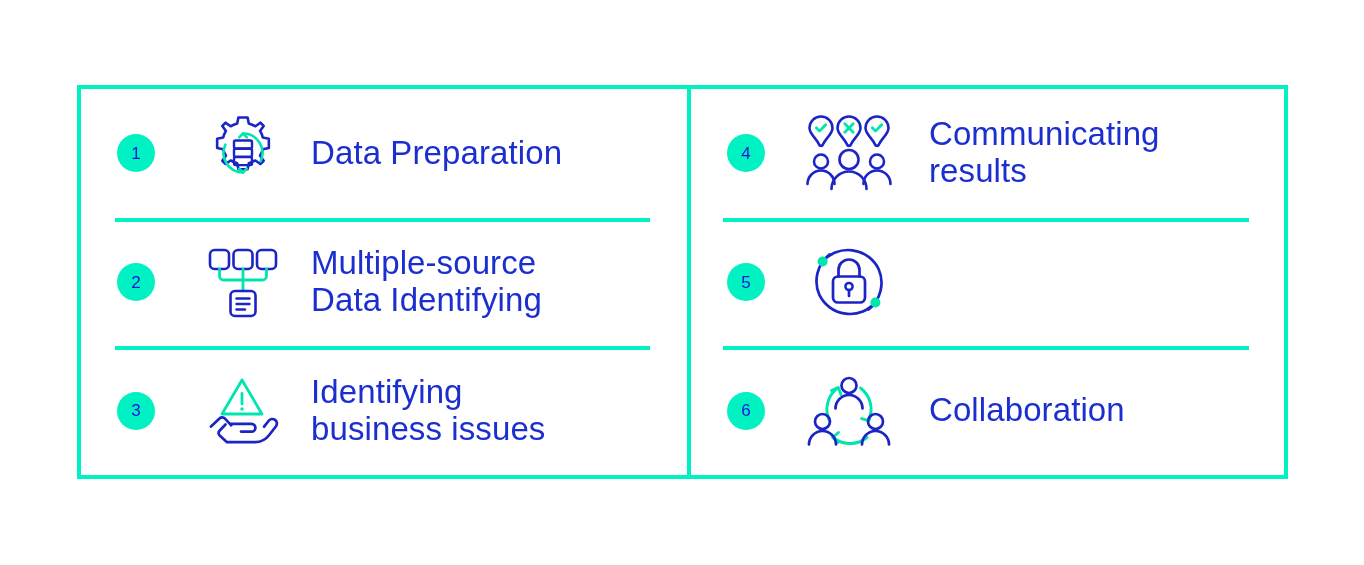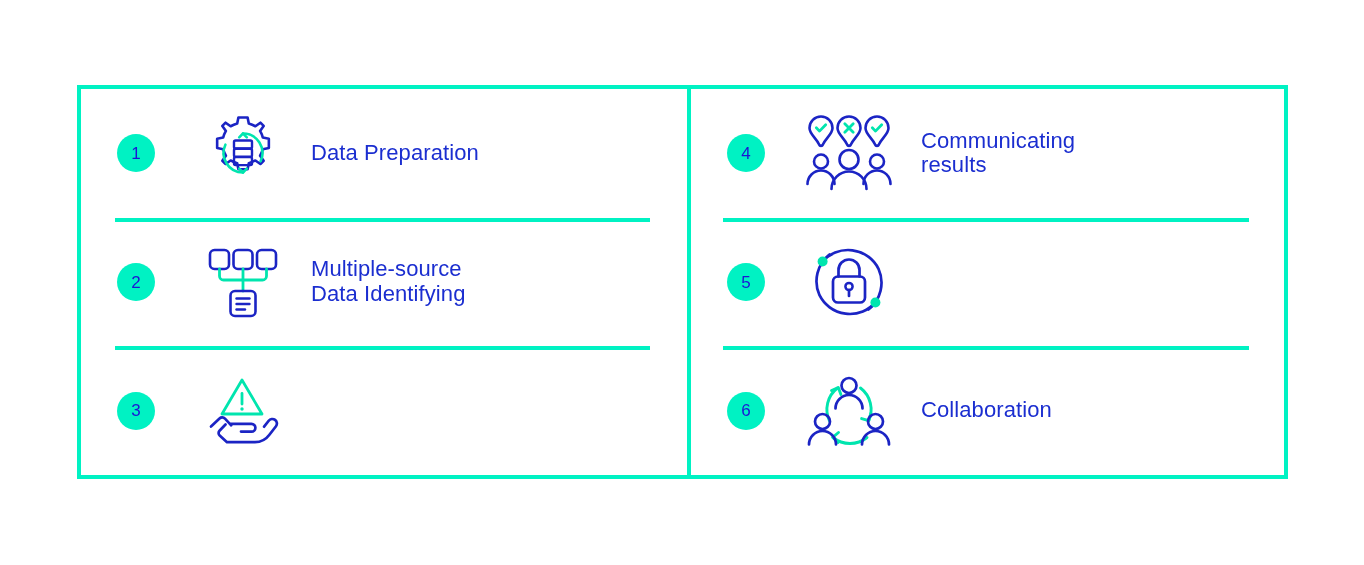--- a/index.html
+++ b/index.html
@@ -97,27 +97,27 @@
     justify-content: center;
   }
   .column.left  .icon-wrap { margin-left: 42px; }
   .column.right .icon-wrap { margin-left: 38px; }
   .icon-wrap svg { display: block; }
 
   
   .label {
     flex: 1 1 auto;
     color: #1b2ed0;
-    font-size: 22px;
+    font-size: 33px;
     line-height: 1.12;
     letter-spacing: 0.1px;
     white-space: pre-line;
   }
   .column.left  .label { margin-left: 22px; }
-  .column.right .label { margin-left: 26px; }
+  .column.right .label { margin-left: 34px; }
 </style>
 </head>
 <body>
 
 <div id="stage">
 
   <div class="panel">
 
     <div class="column left">
 
@@ -170,20 +170,22 @@
 
             <path d="M44 11 L64 45 H24 Z" stroke="#00e5ae" stroke-width="2.8" fill="none" stroke-linejoin="round"></path>
             <path d="M44 24.5 v10.5" stroke="#00e5ae" stroke-width="2.8" stroke-linecap="round"></path>
             <circle cx="44" cy="40" r="1.7" fill="#00e5ae"></circle>
 
             <path d="M13 57.5 l8.5 -8 c1.6 -1.5 4 -1.4 5.5 0.2 l6.2 6.6" stroke="#1b24c4" stroke-width="2.7" fill="none" stroke-linecap="round" stroke-linejoin="round"></path>
             <path d="M27.5 55.5 l-6 6.2 c-1.3 1.4 -1.2 3.6 0.2 4.9 l7.3 6.6 h28 c6 0 11.3 -3.2 14.4 -7.4 l6.6 -8.6 c1.5 -2 1.1 -4.8 -0.9 -6.3 -2 -1.5 -4.9 -1.1 -6.4 0.9 l-4.6 5.9" stroke="#1b24c4" stroke-width="2.7" fill="none" stroke-linecap="round" stroke-linejoin="round"></path>
             <path d="M33 54.8 h20.5 a3.9 3.9 0 0 1 0 7.8 h-10.5" stroke="#1b24c4" stroke-width="2.7" fill="none" stroke-linecap="round" stroke-linejoin="round"></path>
           </svg>
         </div>
+        <div class="label">Identifying
+business issues</div>
       </div>
     </div>
 
     <div class="col-divider"></div>
 
     <div class="column right">
 
       <div class="row">
         <div class="badge">4</div>
         <div class="icon-wrap">

